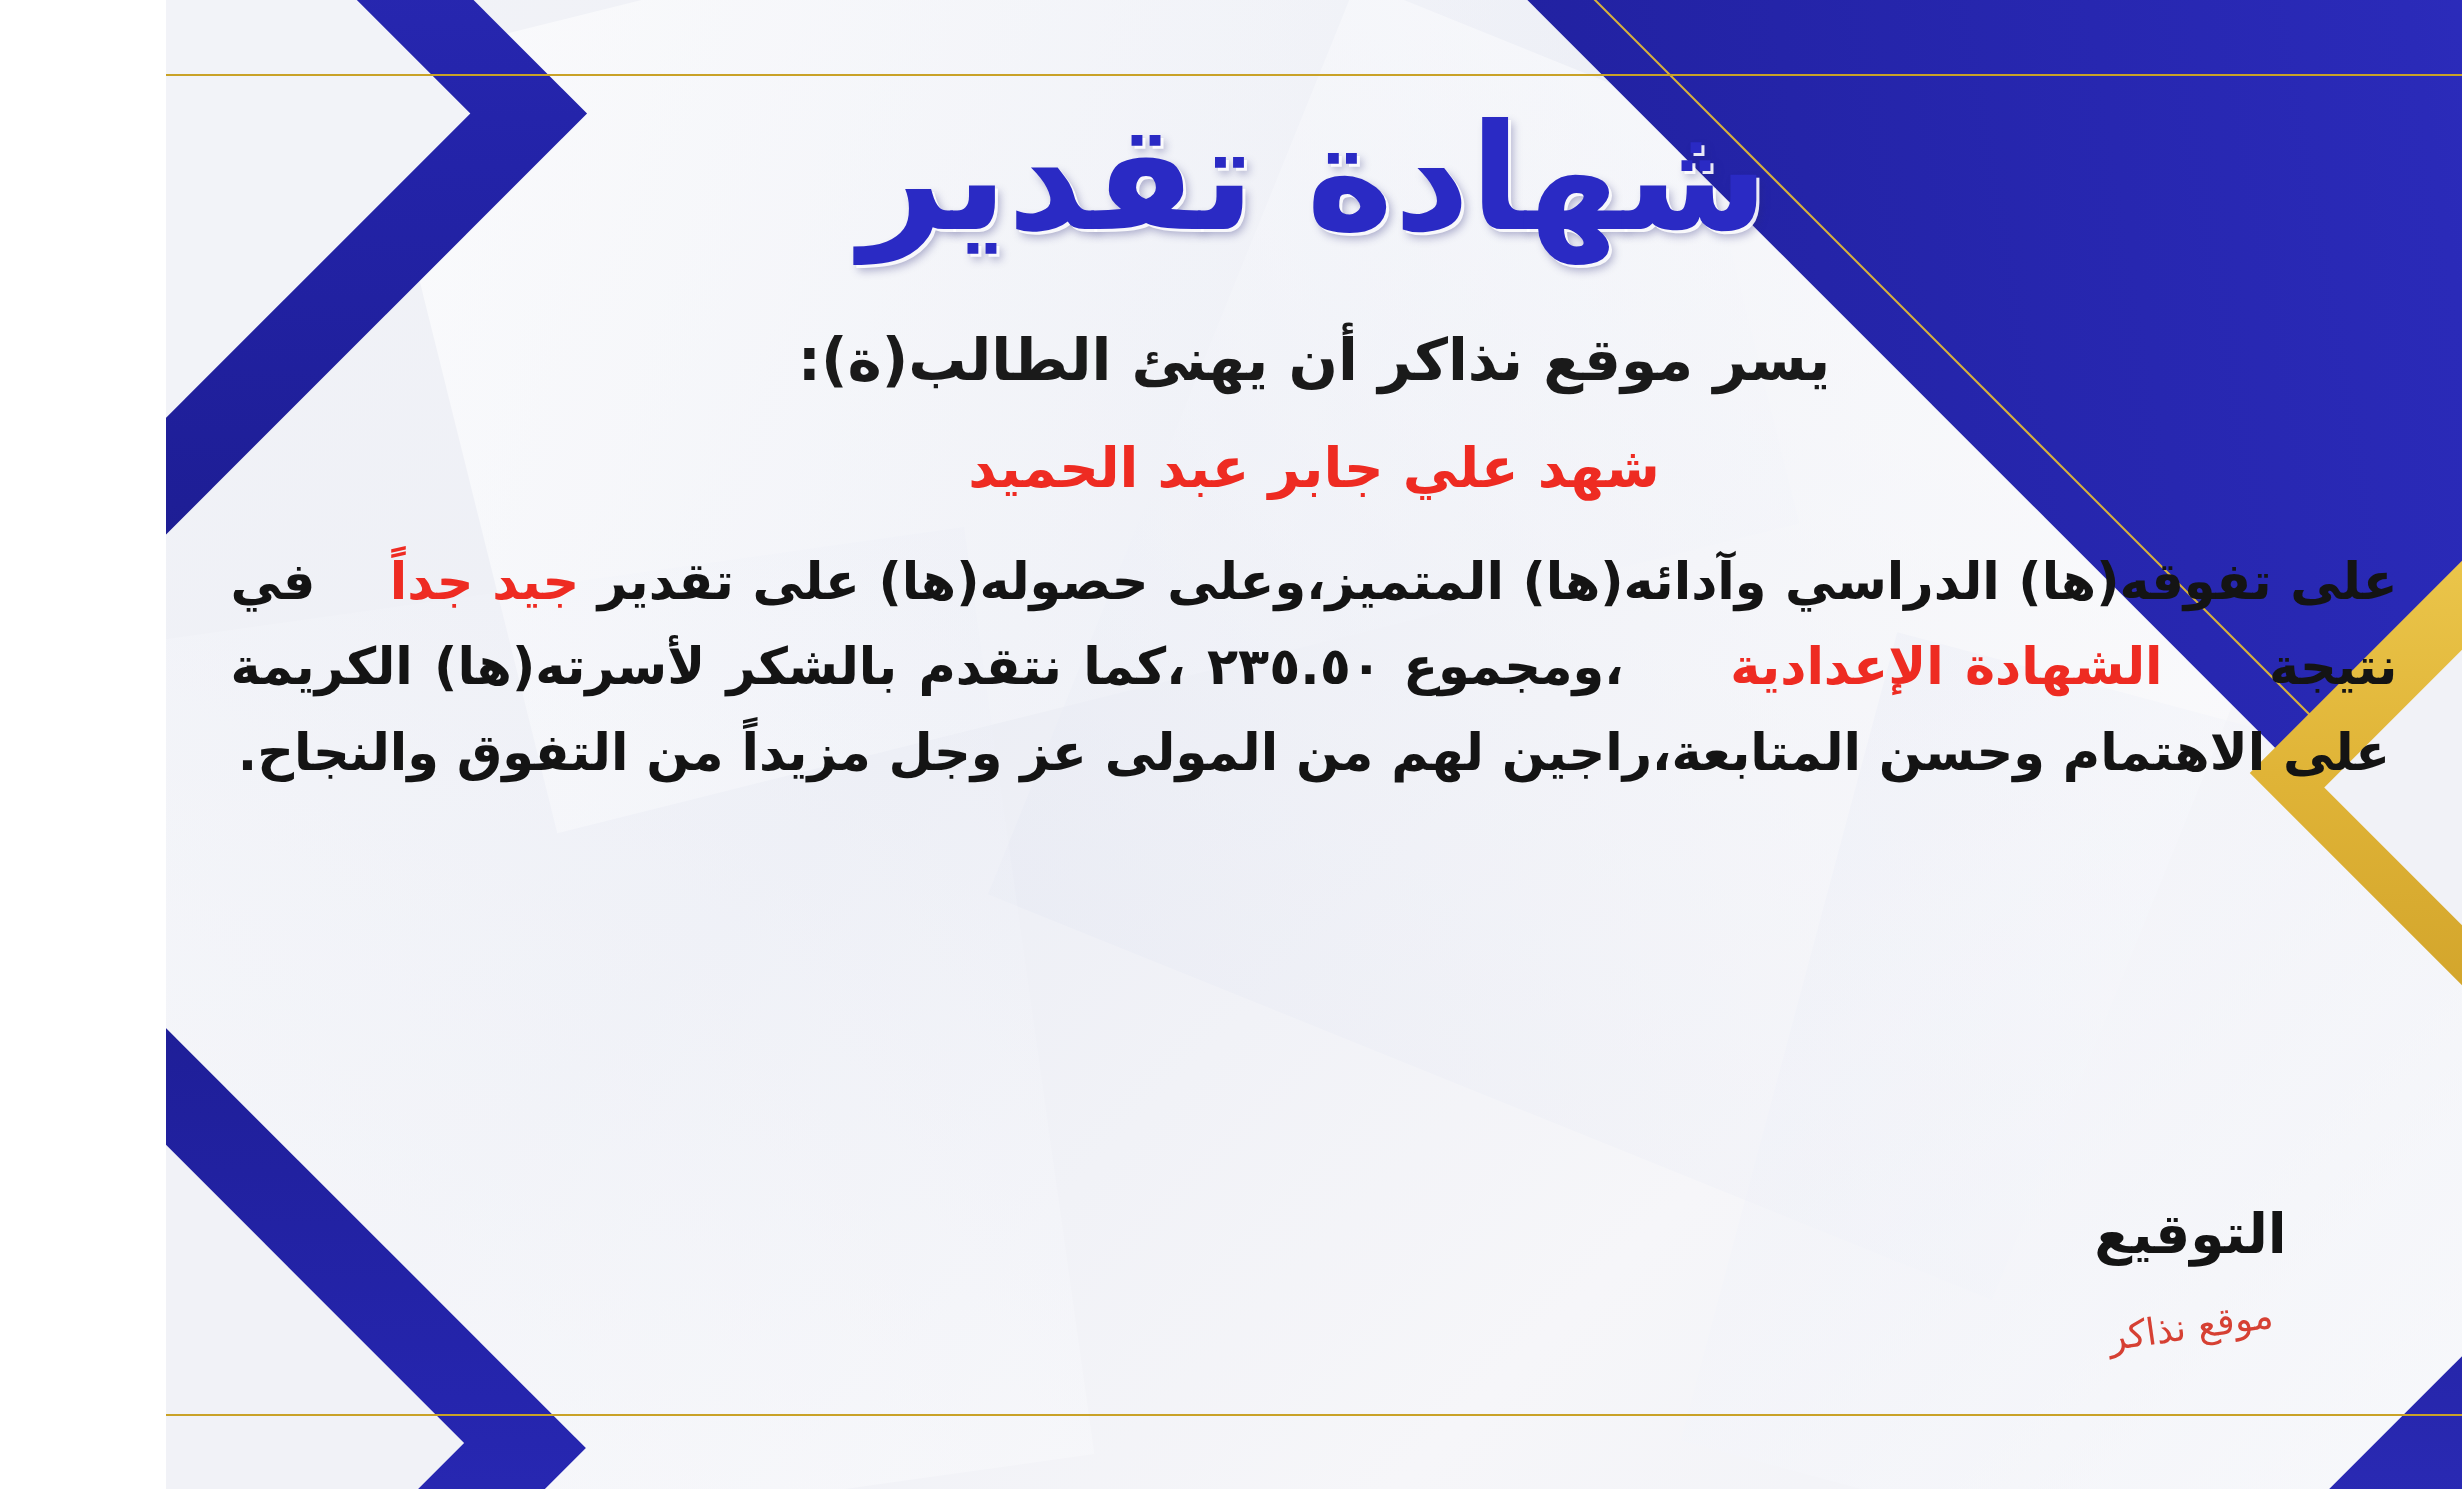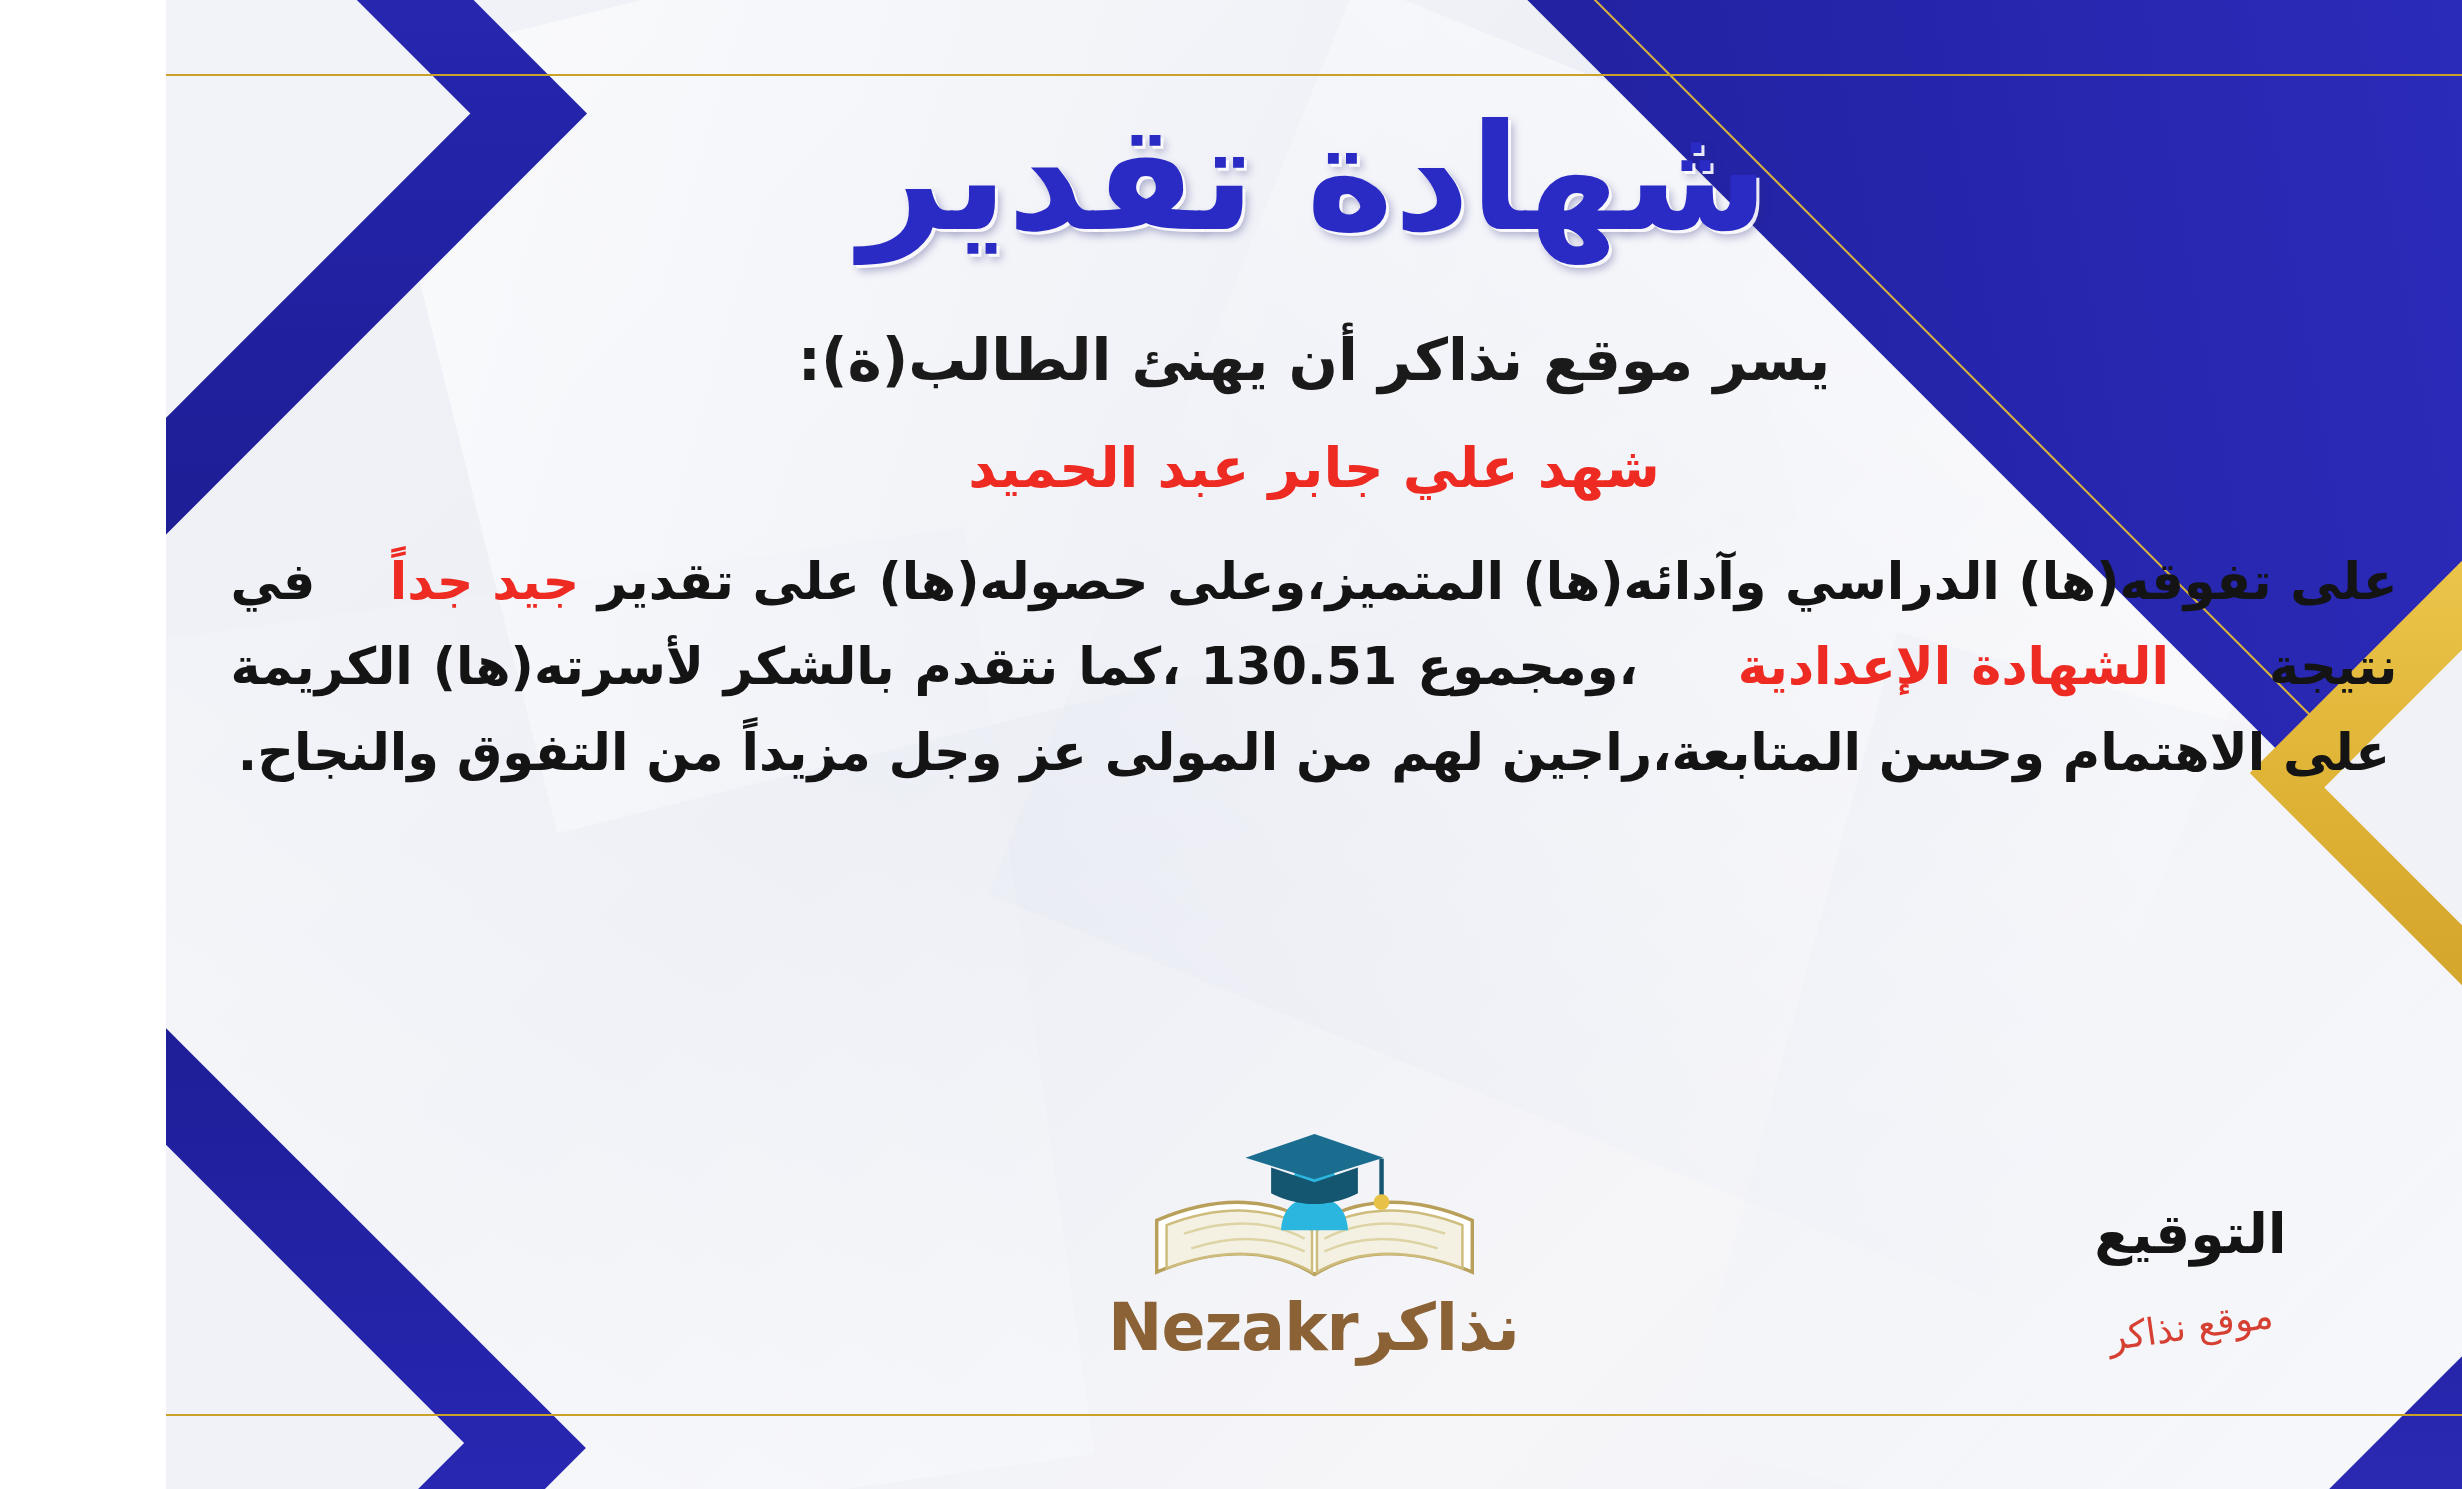--- a/index.html
+++ b/index.html
@@ -318,56 +318,31 @@
 
       <div class="paragraph">
         <span>على تفوقه(ها) الدراسي وآدائه(ها) المتميز،وعلى حصوله(ها) على تقدير</span>
         <span class="hl-red nowrap">جيد جداً</span>
         &nbsp;&nbsp;
         <span>في نتيجة</span>
         &nbsp;&nbsp;&nbsp;
         <span class="hl-red nowrap">الشهادة الإعدادية</span>
         &nbsp;&nbsp;&nbsp;
         <span>،ومجموع</span>
-        <span class="nowrap">130.51</span>
+        <span class="nowrap">٢٣٥.٥٠</span>
         <span>،كما نتقدم بالشكر لأسرته(ها) الكريمة على الاهتمام وحسن المتابعة،راجين لهم من المولى عز وجل مزيداً من التفوق والنجاح.</span>
       </div>
 
     </div>
 
     <div class="footer">
 
       <div class="signature-area">
         <div class="signature-label">التوقيع</div>
         <div class="signature-script">موقع نذاكر</div>
       </div>
 
-      <div class="logo">
-        <div class="logo-mark">
-          <svg viewBox="0 0 720 330" width="355" height="163" xmlns="http://www.w3.org/2000/svg">
-
-            <path d="M40 195 C 170 140, 280 150, 360 205 C 440 150, 550 140, 680 195
-                     L 680 300 C 550 245, 440 255, 360 305 C 280 255, 170 245, 40 300 Z" fill="#ffffff" stroke="#b9a05a" stroke-width="7"></path>
-            <path d="M60 205 C 175 160, 275 168, 355 215 L 355 300 C 275 255, 175 250, 60 292 Z" fill="#f4f1e2" stroke="#cdbc7c" stroke-width="5"></path>
-            <path d="M660 205 C 545 160, 445 168, 365 215 L 365 300 C 445 255, 545 250, 660 292 Z" fill="#f4f1e2" stroke="#cdbc7c" stroke-width="5"></path>
-            <path d="M95 222 C 190 190, 270 196, 340 232" fill="none" stroke="#ddd3a5" stroke-width="5"></path>
-            <path d="M625 222 C 530 190, 450 196, 380 232" fill="none" stroke="#ddd3a5" stroke-width="5"></path>
-            <path d="M110 252 C 200 224, 272 228, 340 258" fill="none" stroke="#ddd3a5" stroke-width="5"></path>
-            <path d="M610 252 C 520 224, 448 228, 380 258" fill="none" stroke="#ddd3a5" stroke-width="5"></path>
-
-            <circle cx="360" cy="118" r="44" fill="#2bb6e0"></circle>
-            <path d="M292 215 C 296 160, 330 150, 360 150 C 390 150, 424 160, 428 215 Z" fill="#2bb6e0"></path>
-
-            <path d="M360 20 L 500 68 L 360 112 L 220 68 Z" fill="#1b6d8f"></path>
-            <path d="M272 88 L 272 140 C 272 140, 312 162, 360 162 C 408 162, 448 140, 448 140 L 448 88
-                     L 360 118 Z" fill="#14566f"></path>
-            <path d="M496 70 L 496 150" stroke="#14566f" stroke-width="9" fill="none"></path>
-            <circle cx="496" cy="158" r="16" fill="#e8c149"></circle>
-          </svg>
-        </div>
-        <div class="logo-word">نذاكرNezakr</div>
-      </div>
 
     </div>
 
   </div>
 </div>
 
 
 </body></html>

